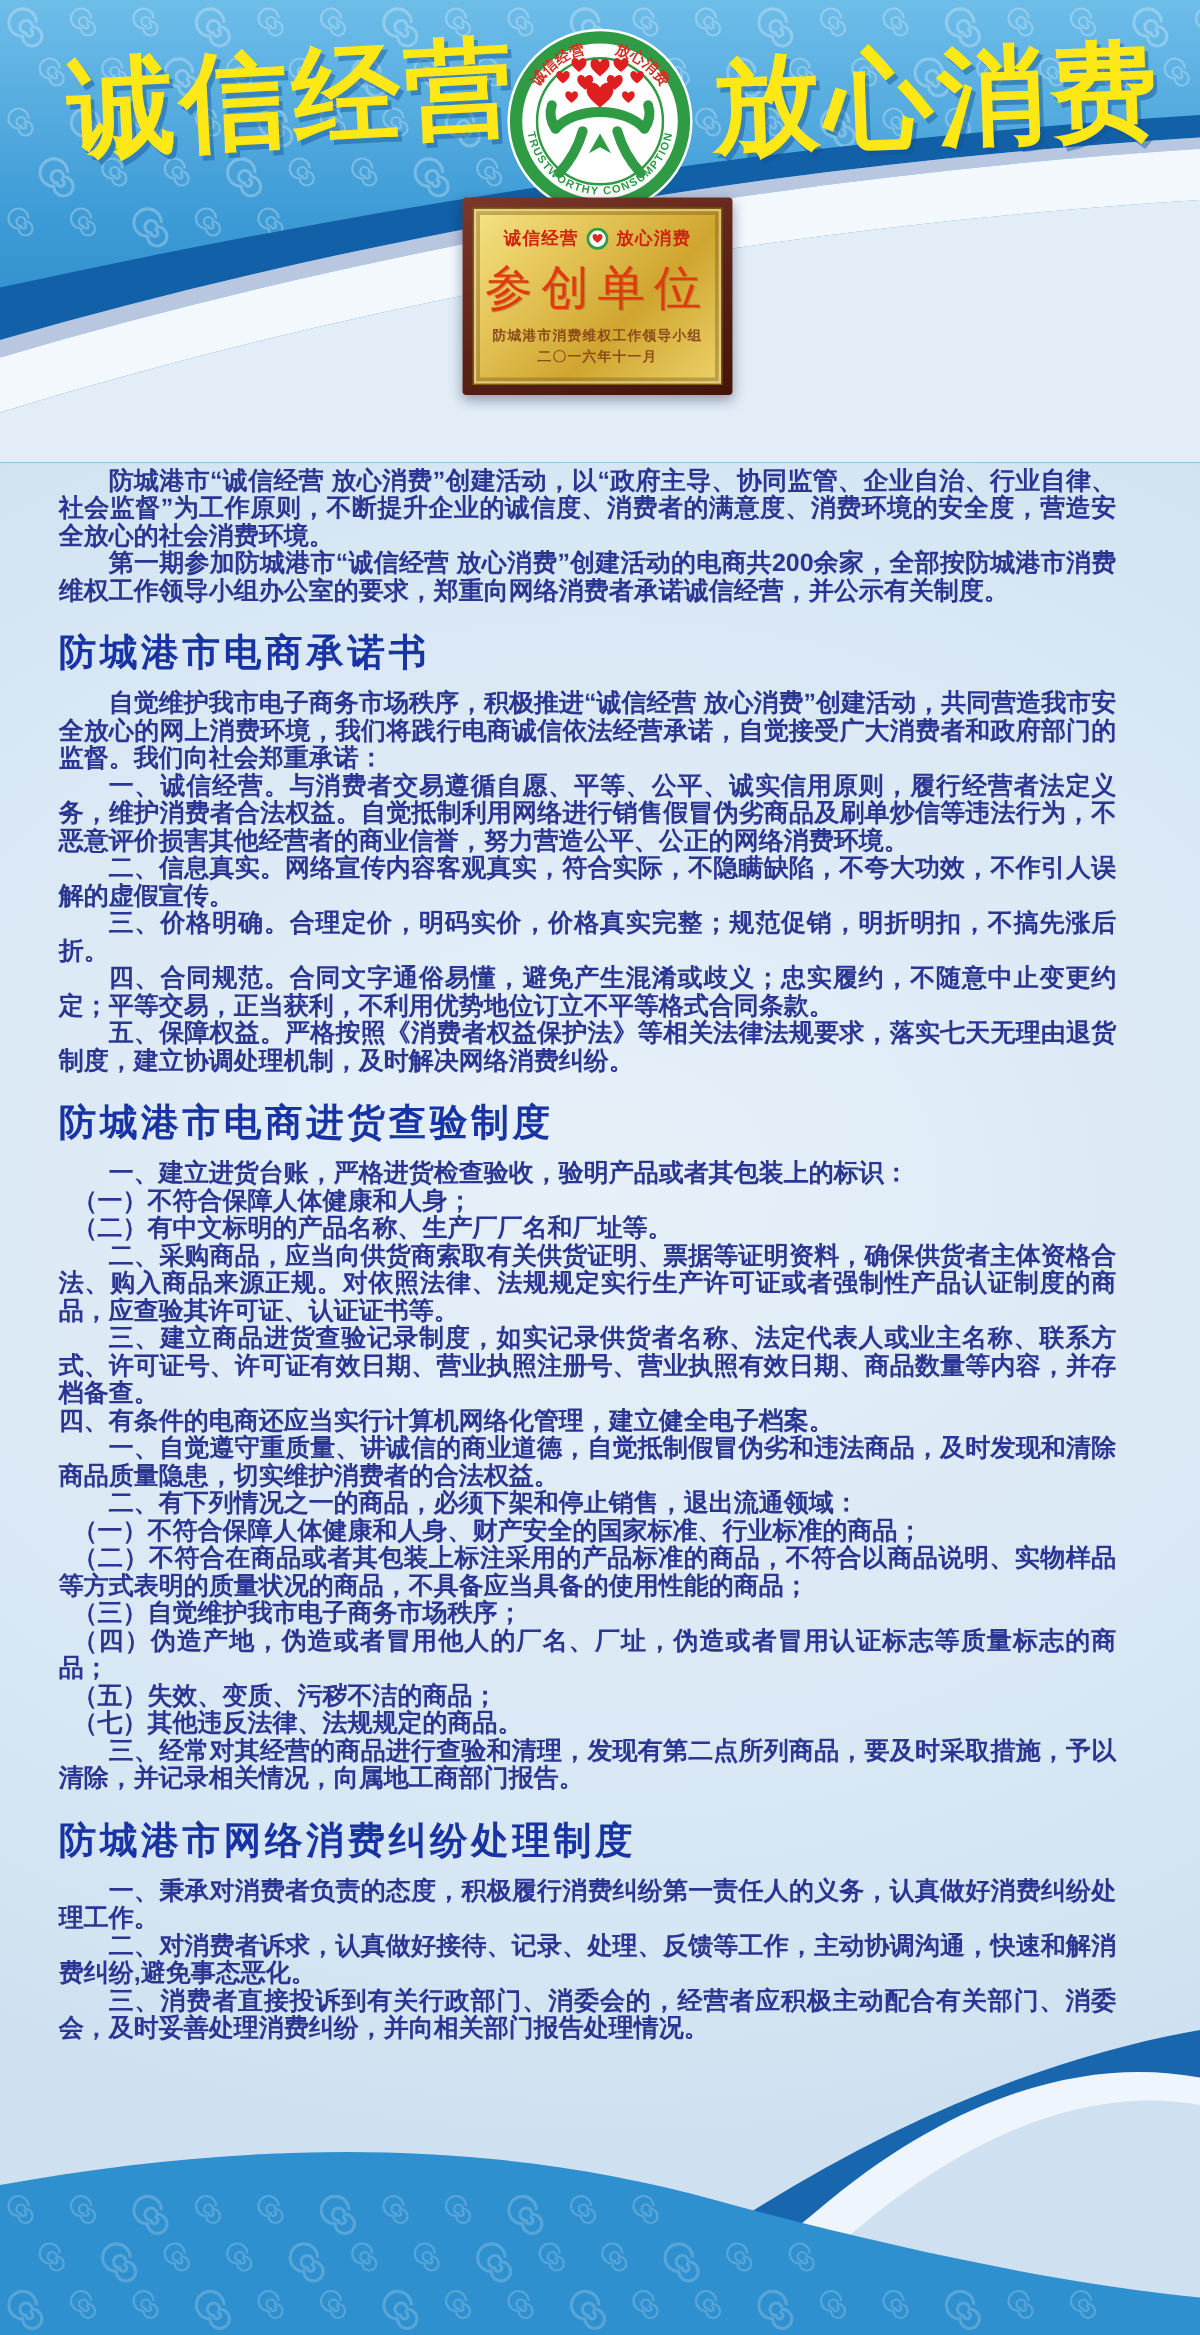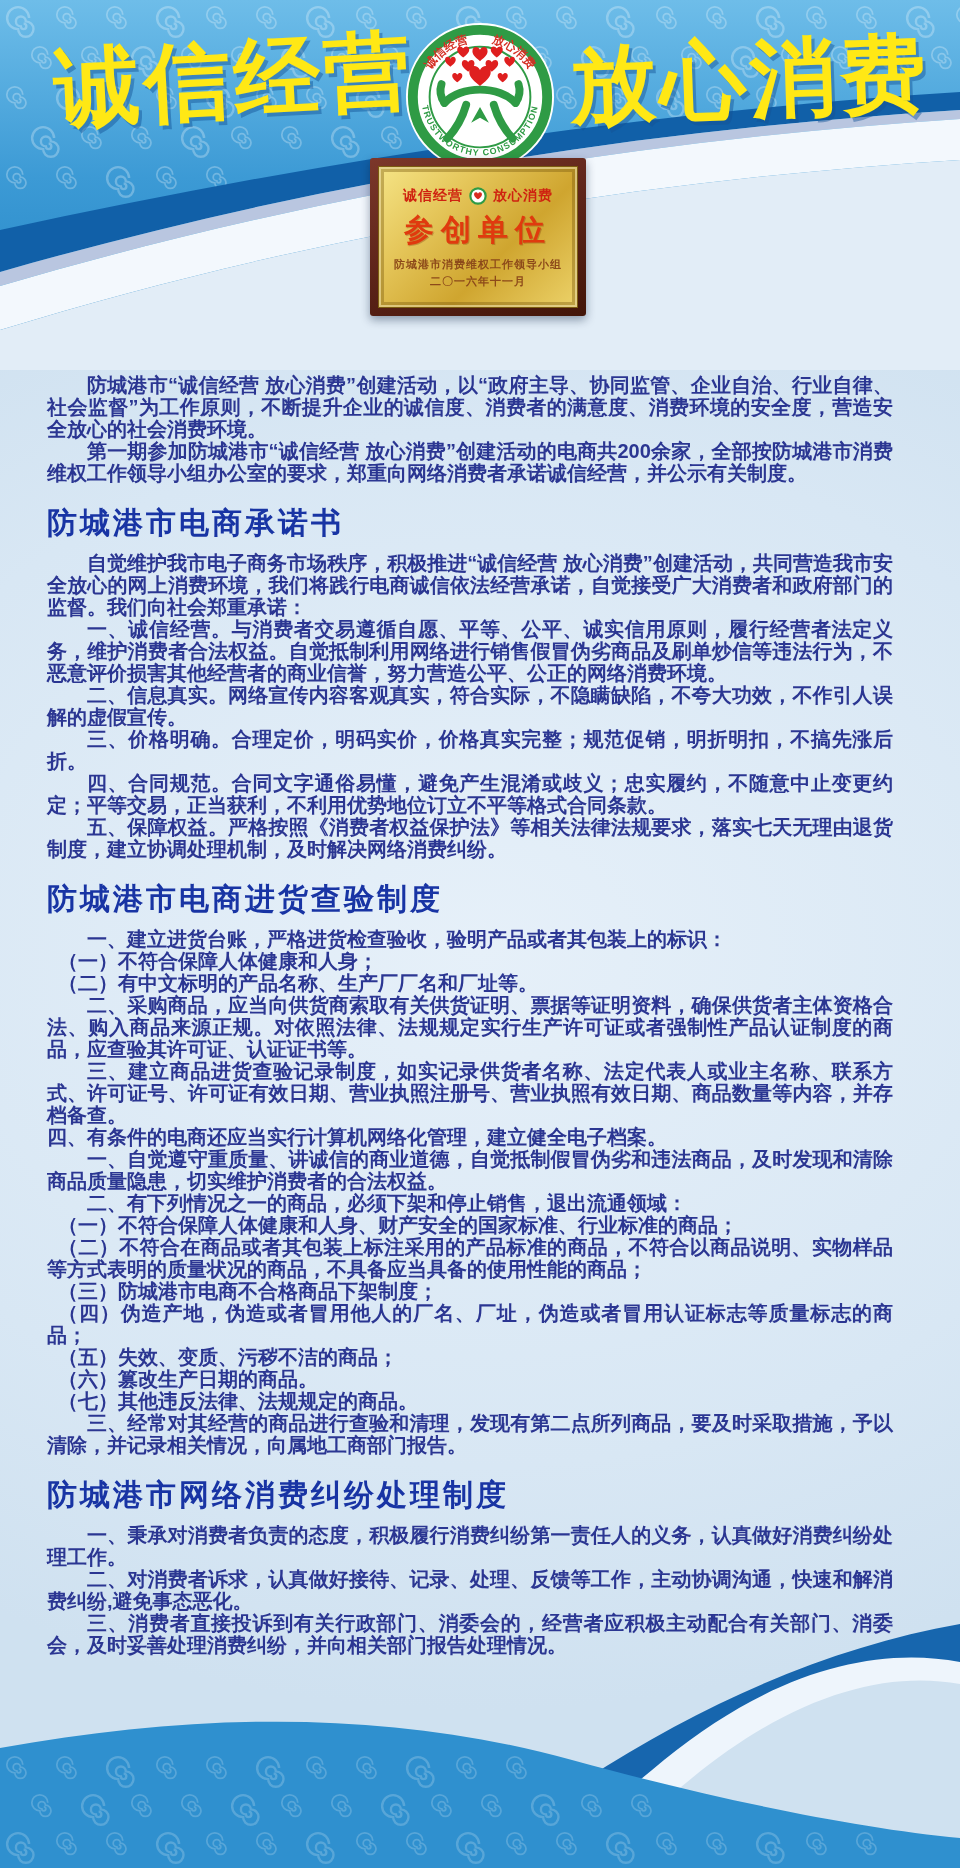--- a/index.html
+++ b/index.html
@@ -30,21 +30,21 @@
   }
   .plaque-gold{
     height:100%;box-sizing:border-box;
     background:linear-gradient(135deg,#f5e486 0%,#e5c65a 30%,#cfa52f 62%,#ecd269 100%);
     border:1px solid #7c5c10;
     box-shadow:inset 0 0 0 2px rgba(255,242,186,.55),inset 0 0 0 5px rgba(122,90,14,.4);
     display:flex;flex-direction:column;align-items:center;justify-content:center;gap:3px;
   }
   .plaque-row1{display:flex;align-items:center;gap:6px;color:#cf2310;font-weight:bold;font-size:14px;letter-spacing:1px;}
   .plaque-logo{width:18px;height:18px;display:block;}
-  .plaque-main{color:#e03a0e;font-weight:bold;font-size:30px;letter-spacing:7px;text-shadow:1px 1px 0 rgba(120,40,0,.3);margin:2px 8px 3px;}
+  .plaque-main{color:#e03a0e;font-weight:normal;font-size:38px;letter-spacing:7px;text-shadow:1px 1px 0 rgba(120,40,0,.3);margin:2px 8px 3px;}
   .plaque-sub{color:#8d4a1a;font-size:11px;font-weight:bold;letter-spacing:1px;line-height:14px;}
   
   .content{
     position:absolute;left:47px;top:374px;width:846px;
     color:#2b3692;font-weight:bold;font-size:20px;line-height:22px;text-align:justify;
   }
   .content p{margin:0;}
   .p-indent{text-indent:2em;}
   .p-item{text-indent:.55em;}
   .p-flush{text-indent:0;}
@@ -211,24 +211,23 @@
     <p class="p-item">（一）不符合保障人体健康和人身；</p>
     <p class="p-item">（二）有中文标明的产品名称、生产厂厂名和厂址等。</p>
     <p class="p-indent">二、采购商品，应当向供货商索取有关供货证明、票据等证明资料，确保供货者主体资格合法、购入商品来源正规。对依照法律、法规规定实行生产许可证或者强制性产品认证制度的商品，应查验其许可证、认证证书等。</p>
     <p class="p-indent">三、建立商品进货查验记录制度，如实记录供货者名称、法定代表人或业主名称、联系方式、许可证号、许可证有效日期、营业执照注册号、营业执照有效日期、商品数量等内容，并存档备查。</p>
     <p class="p-flush">四、有条件的电商还应当实行计算机网络化管理，建立健全电子档案。</p>
 
     <p class="p-indent">一、自觉遵守重质量、讲诚信的商业道德，自觉抵制假冒伪劣和违法商品，及时发现和清除商品质量隐患，切实维护消费者的合法权益。</p>
     <p class="p-indent">二、有下列情况之一的商品，必须下架和停止销售，退出流通领域：</p>
     <p class="p-item">（一）不符合保障人体健康和人身、财产安全的国家标准、行业标准的商品；</p>
     <p class="p-item">（二）不符合在商品或者其包装上标注采用的产品标准的商品，不符合以商品说明、实物样品等方式表明的质量状况的商品，不具备应当具备的使用性能的商品；</p>
-    <p class="p-item">（三）防城港市电商不合格商品下架制度；</p>
+    <p class="p-item">（三）自觉维护我市电子商务市场秩序；</p>
     <p class="p-item">（四）伪造产地，伪造或者冒用他人的厂名、厂址，伪造或者冒用认证标志等质量标志的商品；</p>
     <p class="p-item">（五）失效、变质、污秽不洁的商品；</p>
-    <p class="p-item">（六）篡改生产日期的商品。</p>
     <p class="p-item">（七）其他违反法律、法规规定的商品。</p>
     <p class="p-indent">三、经常对其经营的商品进行查验和清理，发现有第二点所列商品，要及时采取措施，予以清除，并记录相关情况，向属地工商部门报告。</p>
 
     <h2 class="section-title">防城港市网络消费纠纷处理制度</h2>
     <p class="p-indent">一、秉承对消费者负责的态度，积极履行消费纠纷第一责任人的义务，认真做好消费纠纷处理工作。</p>
     <p class="p-indent">二、对消费者诉求，认真做好接待、记录、处理、反馈等工作，主动协调沟通，快速和解消费纠纷,避免事态恶化。</p>
     <p class="p-indent">三、消费者直接投诉到有关行政部门、消委会的，经营者应积极主动配合有关部门、消委会，及时妥善处理消费纠纷，并向相关部门报告处理情况。</p>
   </div>
 
   <svg id="ftrdeco" class="footer-deco" viewBox="0 0 960 270">

